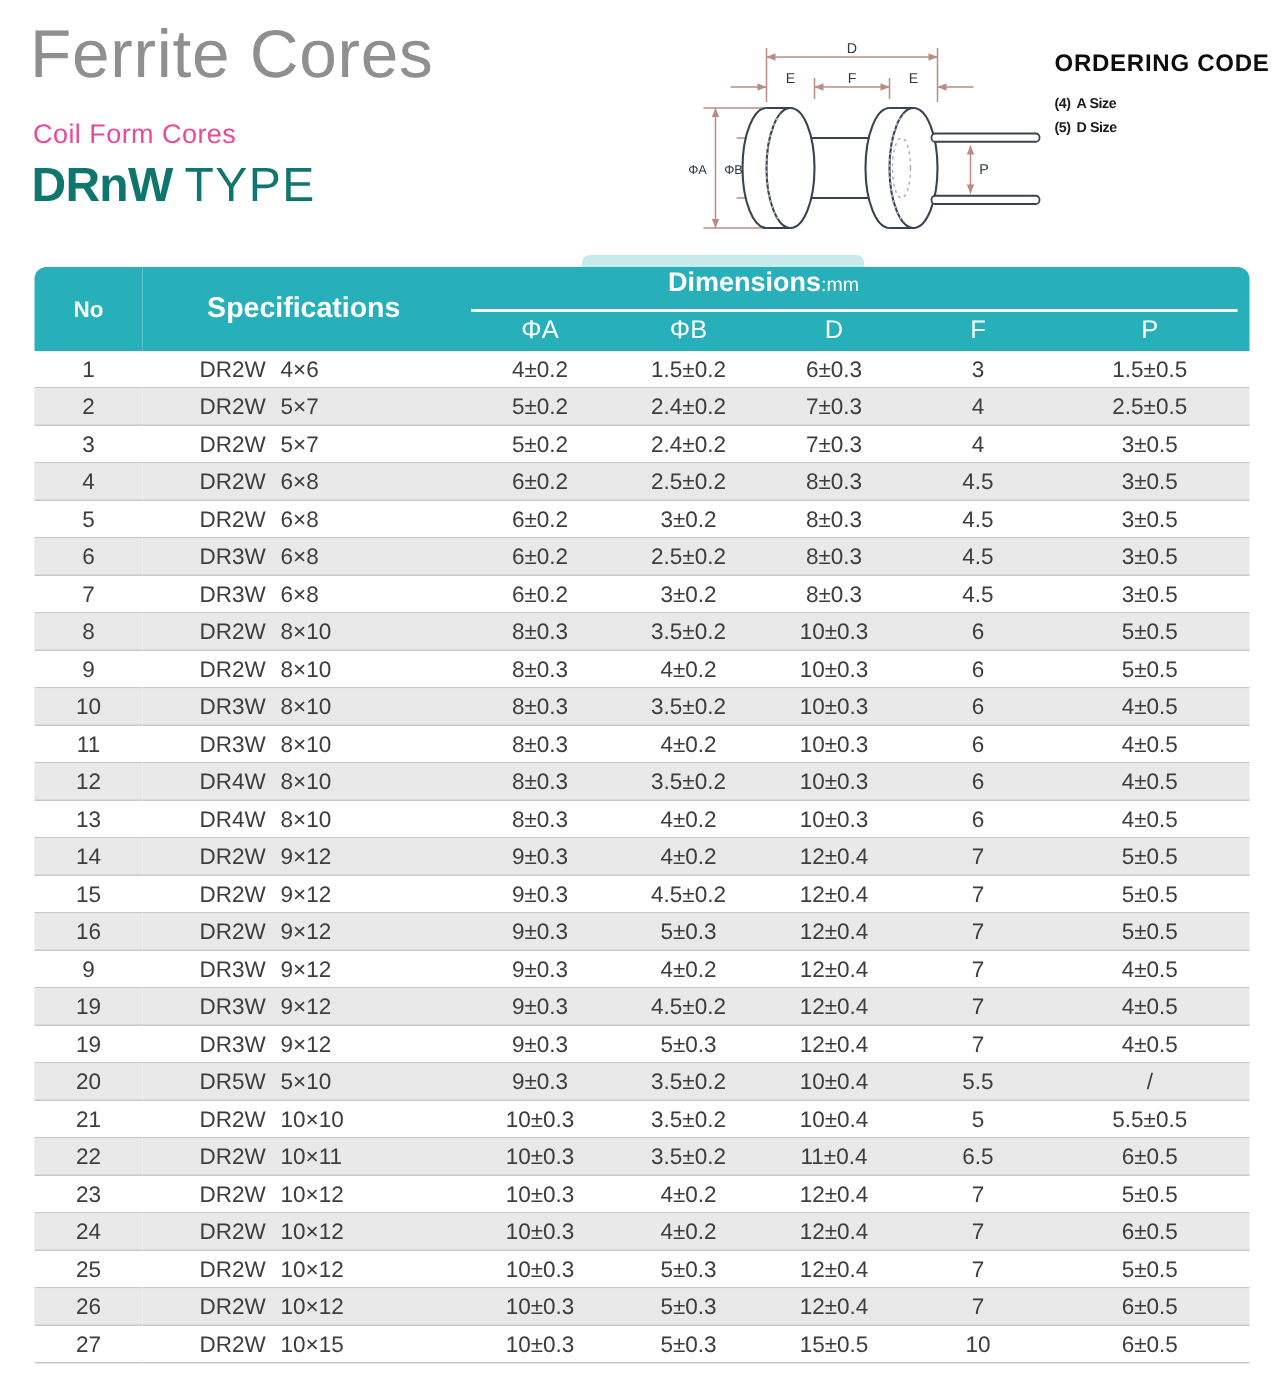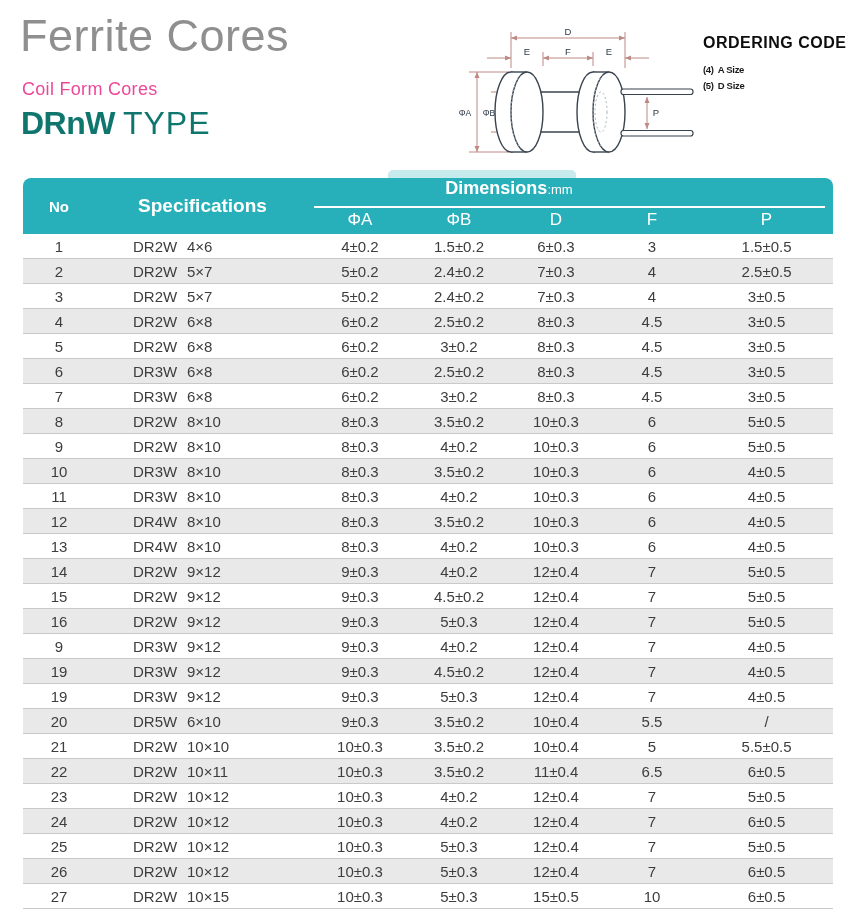--- a/index.html
+++ b/index.html
@@ -352,21 +352,21 @@
         <td class="c-no">19</td>
         <td class="c-spec"><span class="spec-type">DR3W</span><span class="spec-size">9×12</span></td>
         <td>9±0.3</td>
         <td>5±0.3</td>
         <td>12±0.4</td>
         <td>7</td>
         <td>4±0.5</td>
       </tr>
       <tr>
         <td class="c-no">20</td>
-        <td class="c-spec"><span class="spec-type">DR5W</span><span class="spec-size">6×10</span></td>
+        <td class="c-spec"><span class="spec-type">DR5W</span><span class="spec-size">5×10</span></td>
         <td>9±0.3</td>
         <td>3.5±0.2</td>
         <td>10±0.4</td>
         <td>5.5</td>
         <td>/</td>
       </tr>
       <tr>
         <td class="c-no">21</td>
         <td class="c-spec"><span class="spec-type">DR2W</span><span class="spec-size">10×10</span></td>
         <td>10±0.3</td>

